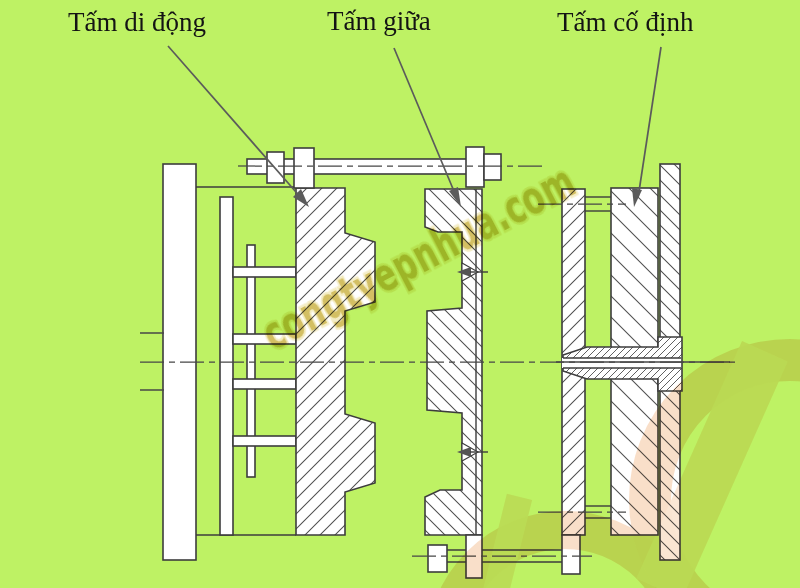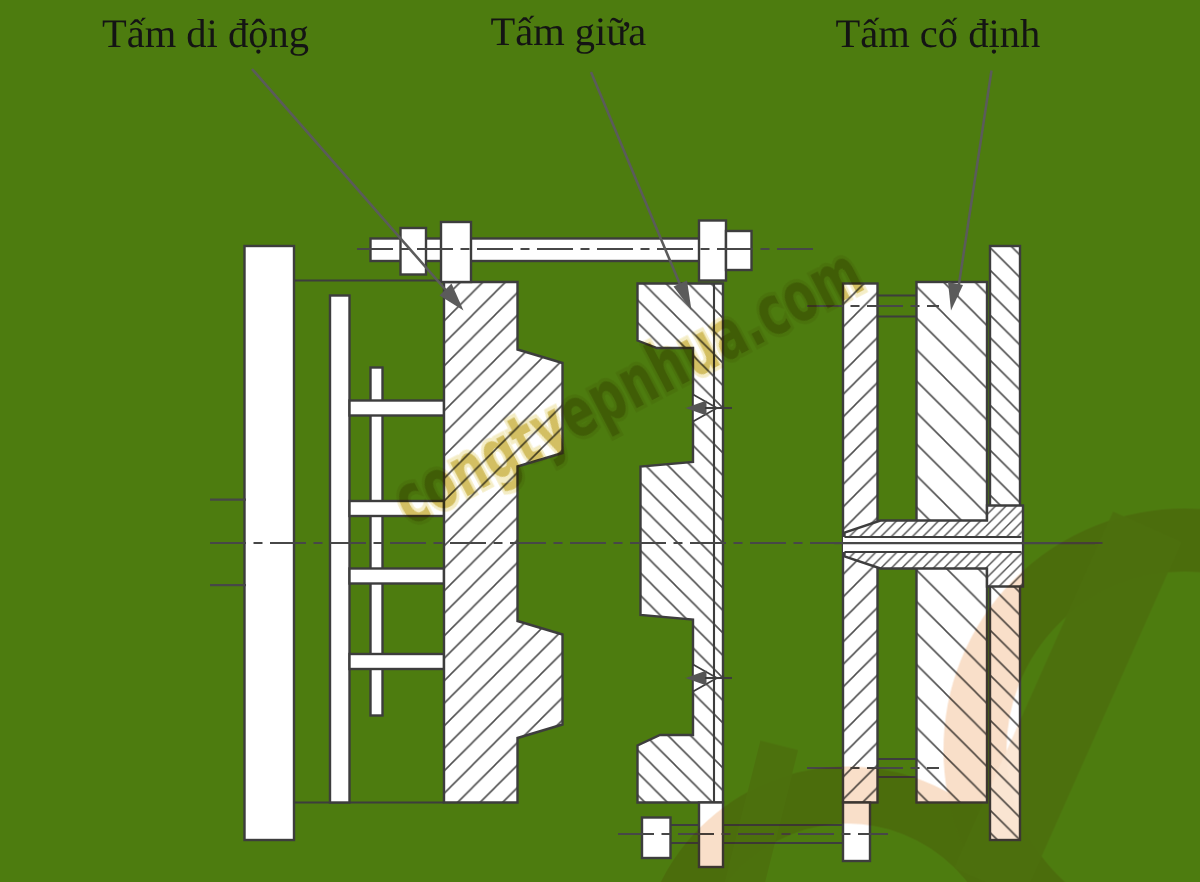--- a/index.html
+++ b/index.html
@@ -1,16 +1,16 @@
 <!DOCTYPE html>
 <html><head>
 <meta charset="utf-8">
 <style>
   html,body{margin:0;padding:0;background:#ffffff;}
-  .stage{position:relative;width:800px;height:588px;background:#4d7c0f;overflow:hidden;}
+  .stage{position:relative;width:800px;height:588px;background:#bef264;overflow:hidden;}
   svg{display:block;}
   .outline{fill:#ffffff;stroke:#3d3d3d;stroke-width:1.6;}
   .hatched{stroke:#3d3d3d;stroke-width:1.6;}
   .thin{stroke:#3d3d3d;stroke-width:1.4;fill:none;}
   .centerline{stroke:#474747;stroke-width:1.25;fill:none;stroke-dasharray:24 5 6 5;}
   .solidcl{stroke:#474747;stroke-width:1.5;fill:none;}
   .leader{stroke:#5b5b5b;stroke-width:1.7;fill:none;}
   .leader-arrow{fill:#5b5b5b;stroke:none;}
   .detail-arrow{fill:#555;stroke:none;}
   .cone{fill:#ffffff;stroke:#3d3d3d;stroke-width:1.1;}

